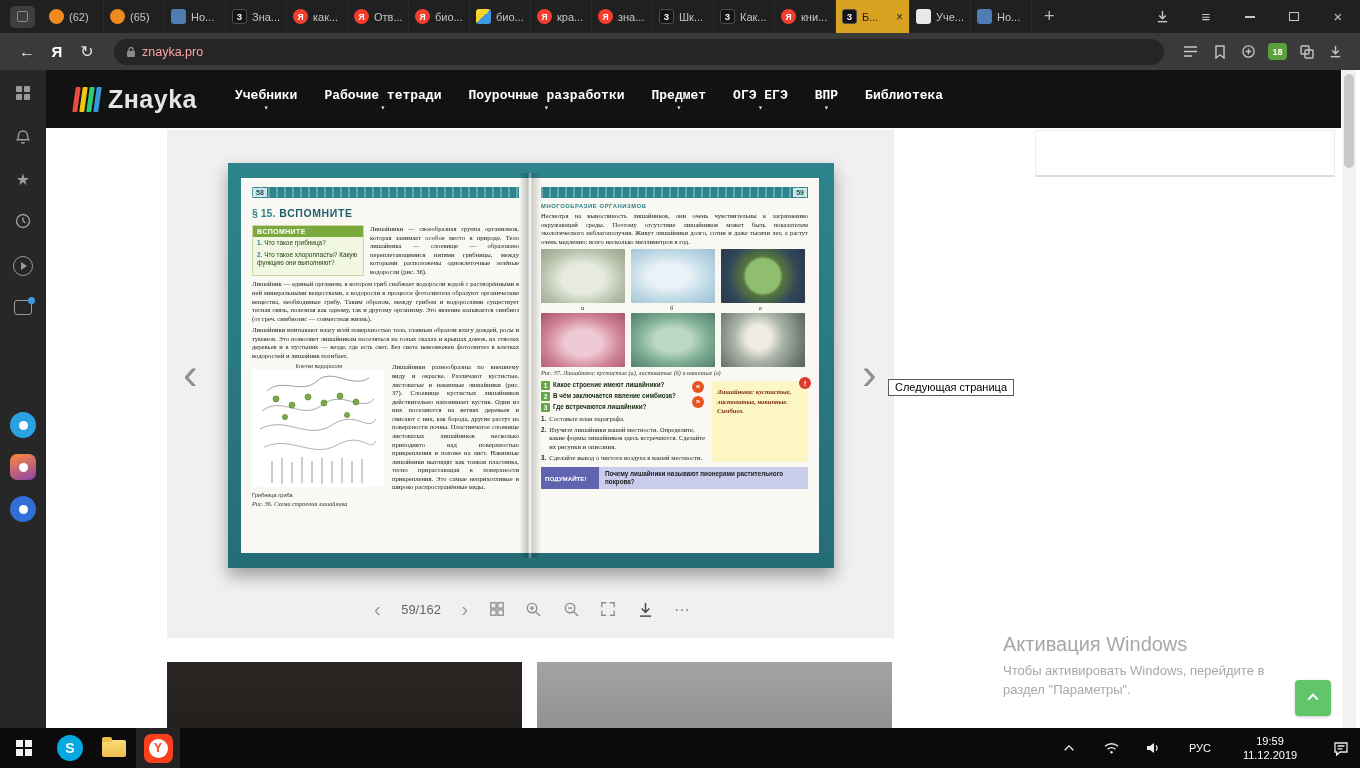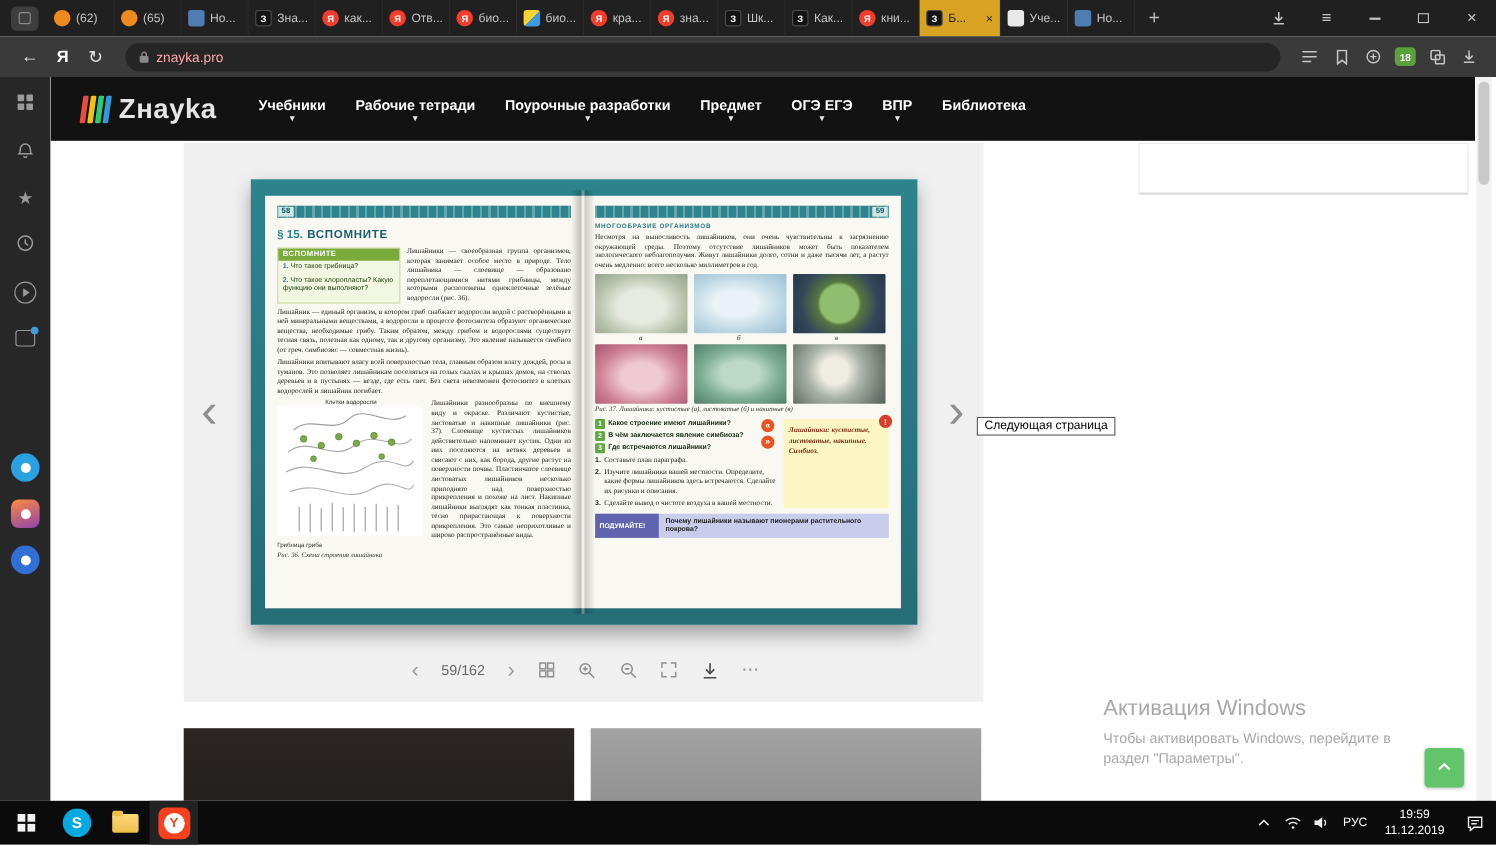--- a/index.html
+++ b/index.html
@@ -51,21 +51,21 @@
   .capp.sq { border-radius:7px; }
 
   
   .site { position:absolute; left:46px; top:70px; width:1295px; height:658px; background:#fff; overflow:hidden; }
   .shead { position:absolute; left:0; top:0; width:1295px; height:58px; background:#121212; display:flex; align-items:center; }
   .logo { display:flex; align-items:center; gap:8px; margin-left:28px; }
   .lbars { display:flex; gap:2px; transform:skewX(-8deg); }
   .lbars i { width:5px; height:25px; border-radius:1px; }
   .logotext { color:#e5e5e5; font-size:25px; font-weight:bold; letter-spacing:.5px; }
   .snav { display:flex; gap:27px; margin-left:38px; }
-  .nav-item { display:flex; flex-direction:column; align-items:center; gap:2px; color:#fff; font-size:13px; font-weight:bold; white-space:nowrap; }
+  .nav-item { display:flex; flex-direction:column; align-items:center; gap:2px; color:#fff; font-size:13px; font-weight:bold; white-space:nowrap;font-family:Liberation Mono, monospace; }
   .nav-item .crt { font-size:8px; line-height:6px; color:#e8e8e8; }
   .ssearch { margin-left:auto; margin-right:32px; display:flex; }
   .ssearch input { width:118px; height:28px; border:none; padding:0 9px; font-size:12.5px; color:#333; font-family:"Liberation Sans",sans-serif; }
   .ssearch input::placeholder { color:#9a9a9a; }
   .ssearch button { width:36px; height:28px; border:none; background:#4db06a; display:flex; align-items:center; justify-content:center; }
 
   .viewerbg { position:absolute; left:121px; top:60px; width:727px; height:508px; background:#f0f0f0; }
   .bignav { position:absolute; font-size:44px; color:#8f8f8f; line-height:44px; font-weight:300; }
   .tooltip { position:absolute; left:842px; top:309px; background:#fff; border:1px solid #5a5a5a; font-size:11px; color:#000; padding:1px 6px 2px; white-space:nowrap; z-index:9; }
 
@@ -147,21 +147,21 @@
   .taskbar { position:absolute; left:0; top:728px; width:1360px; height:40px; background:#0b0b0b; display:flex; align-items:center; }
   .tkbtn { width:48px; height:40px; display:flex; align-items:center; justify-content:center; flex:none; }
   .winlogo { display:grid; grid-template-columns:7px 7px; grid-auto-rows:7px; gap:2px; }
   .winlogo i { background:#f2f2f2; }
   .skype { width:26px; height:26px; border-radius:50%; background:#03a9e0; color:#fff; font-size:14px; font-weight:bold; display:flex; align-items:center; justify-content:center; }
   .folder { position:relative; width:24px; height:17px; background:linear-gradient(180deg,#f9d978,#eebf4d); border-radius:2px; }
   .folder:before { content:""; position:absolute; left:0; top:-3px; width:10px; height:5px; background:#eebf4d; border-radius:2px 2px 0 0; }
   .yatile { width:44px; height:40px; background:#232323; display:flex; align-items:center; justify-content:center; }
   .yaic { width:29px; height:29px; border-radius:7px; background:#fc3f1d; display:flex; align-items:center; justify-content:center; }
   .yaic i { width:19px; height:19px; border-radius:50%; background:#fff; color:#fc3f1d; font-style:normal; font-size:12px; font-weight:bold; display:flex; align-items:center; justify-content:center; }
-  .tray { margin-left:auto; display:flex; align-items:center; height:31px; }
+  .tray { margin-left:auto; display:flex; align-items:center; height:31px;gap:16px; }
   .tico { width:26px; height:40px; display:flex; align-items:center; justify-content:center; color:#ececec; }
   .lang { font-size:11px; color:#fff; width:36px; text-align:center; }
   .clock { width:72px; text-align:center; color:#fff; font-size:11px; line-height:14px; }
 </style>
 </head>
 <body>
 
 <div class="tabbar">
   <div class="tabmenu">
       <i></i>

